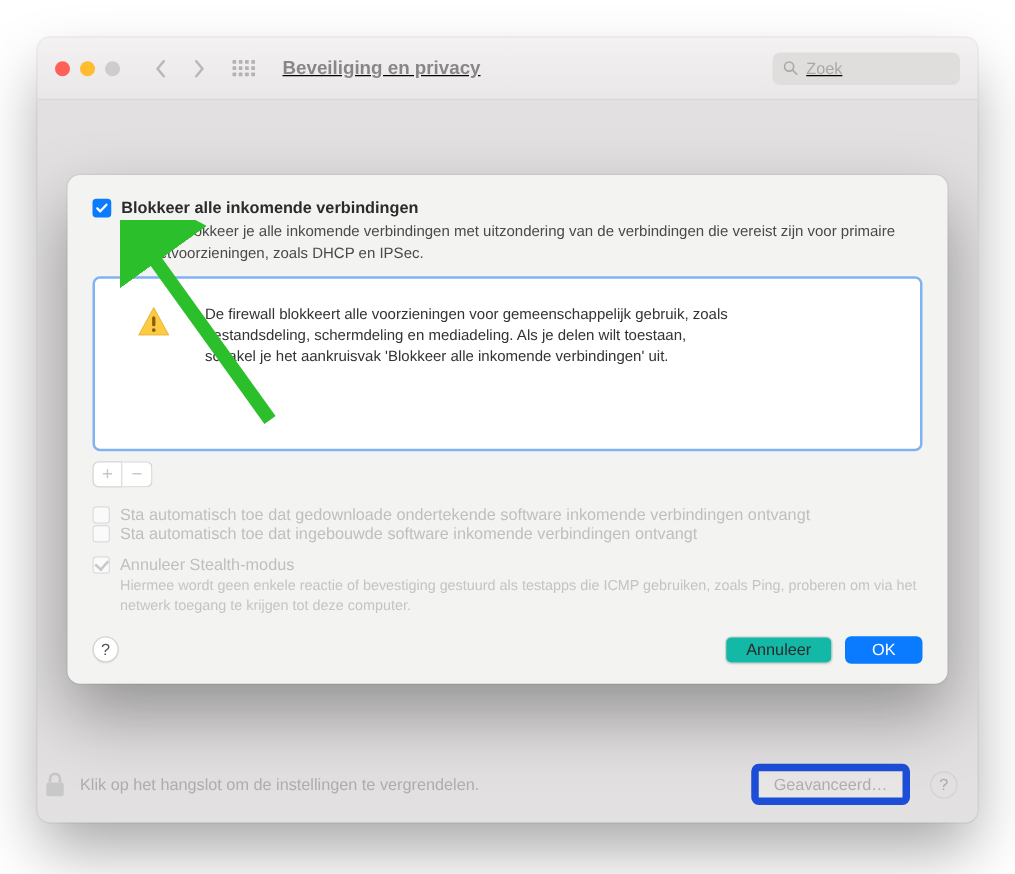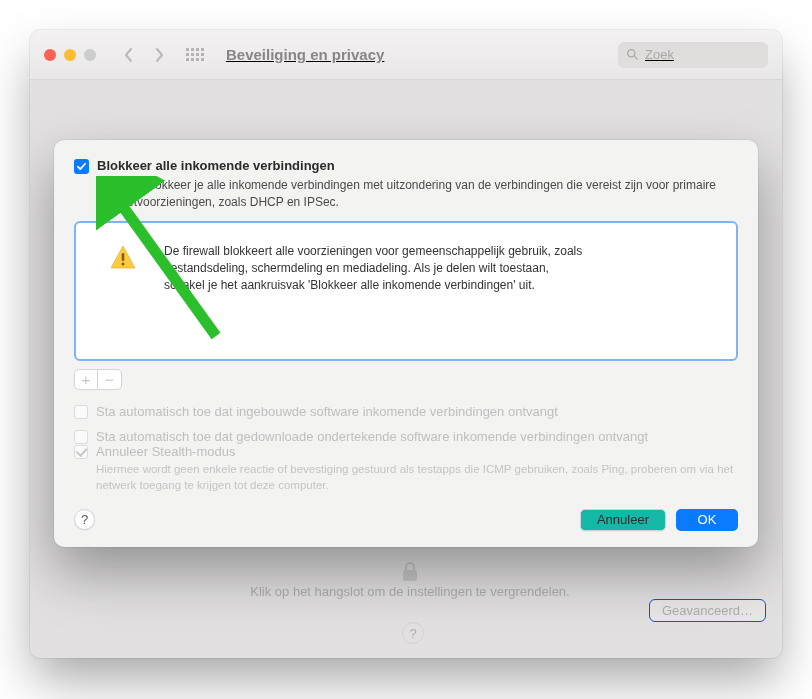--- a/index.html
+++ b/index.html
@@ -73,32 +73,32 @@
       font-size: 13px;
     }
     .search svg { width: 13px; height: 13px; }
     .window-body {
       padding: 16px;
       position: relative;
       height: calc(100% - 50px);
     }
     .lock-row {
       position: absolute;
-      bottom: 14px; left: 24px; right: 16px;
-      display: flex; align-items: center; 
-      font-size: 13px; color: #b0adad; flex-direction: column;
+      bottom: 14px; left: 4px; right: 16px;
+      display: flex; align-items: center; gap: 10px;
+      font-size: 13px; color: #b0adad;
     }
     .lock-icon {
       width: 20px; height: 24px;
       display: inline-flex; align-items:flex-end; justify-content:center;
     }
     .adv-btn {
       margin-left: auto;
       background: #e9e6e6;
-      border: 1px solid #1d4ed8;
+      border: 6px solid #1d4ed8;
       border-radius: 6px;
       padding: 3px 12px;
       font-size: 13px;
       color: #b0adad;
       display: flex; align-items: center; gap: 4px;
     }
     .help-disabled {
       width: 22px; height: 22px; border-radius: 50%;
       border: 1px solid #d4d2d2;
       display: flex; align-items: center; justify-content: center;
@@ -280,27 +280,27 @@
           </svg>
           <div class="info-text">De firewall blokkeert alle voorzieningen voor gemeenschappelijk gebruik, zoals bestandsdeling, schermdeling en mediadeling. Als je delen wilt toestaan, schakel je het aankruisvak 'Blokkeer alle inkomende verbindingen' uit.</div>
         </div>
 
         <div class="pm-row">
           <div class="pm-btn plus">+</div>
           <div class="pm-btn minus">−</div>
         </div>
 
         <div class="disabled-opts">
+          <div class="d-opt" style="margin-bottom:0">
+            <div class="d-chk"></div>
+            <div class="d-label">Sta automatisch toe dat gedownloade ondertekende software inkomende verbindingen ontvangt</div>
+          </div>
           <div class="d-opt">
             <div class="d-chk"></div>
             <div class="d-label">Sta automatisch toe dat ingebouwde software inkomende verbindingen ontvangt</div>
-          </div>
-          <div class="d-opt" style="margin-bottom:0">
-            <div class="d-chk"></div>
-            <div class="d-label">Sta automatisch toe dat gedownloade ondertekende software inkomende verbindingen ontvangt</div>
           </div>
           <div class="d-opt" style="margin-bottom:0">
             <div class="d-chk checked"></div>
             <div class="d-label">Annuleer Stealth-modus</div>
           </div>
           <div class="d-desc" style="margin-bottom:0">Hiermee wordt geen enkele reactie of bevestiging gestuurd als testapps die ICMP gebruiken, zoals Ping, proberen om via het netwerk toegang te krijgen tot deze computer.</div>
         </div>
 
         <div class="sheet-footer">
           <div class="help-btn">?</div>

